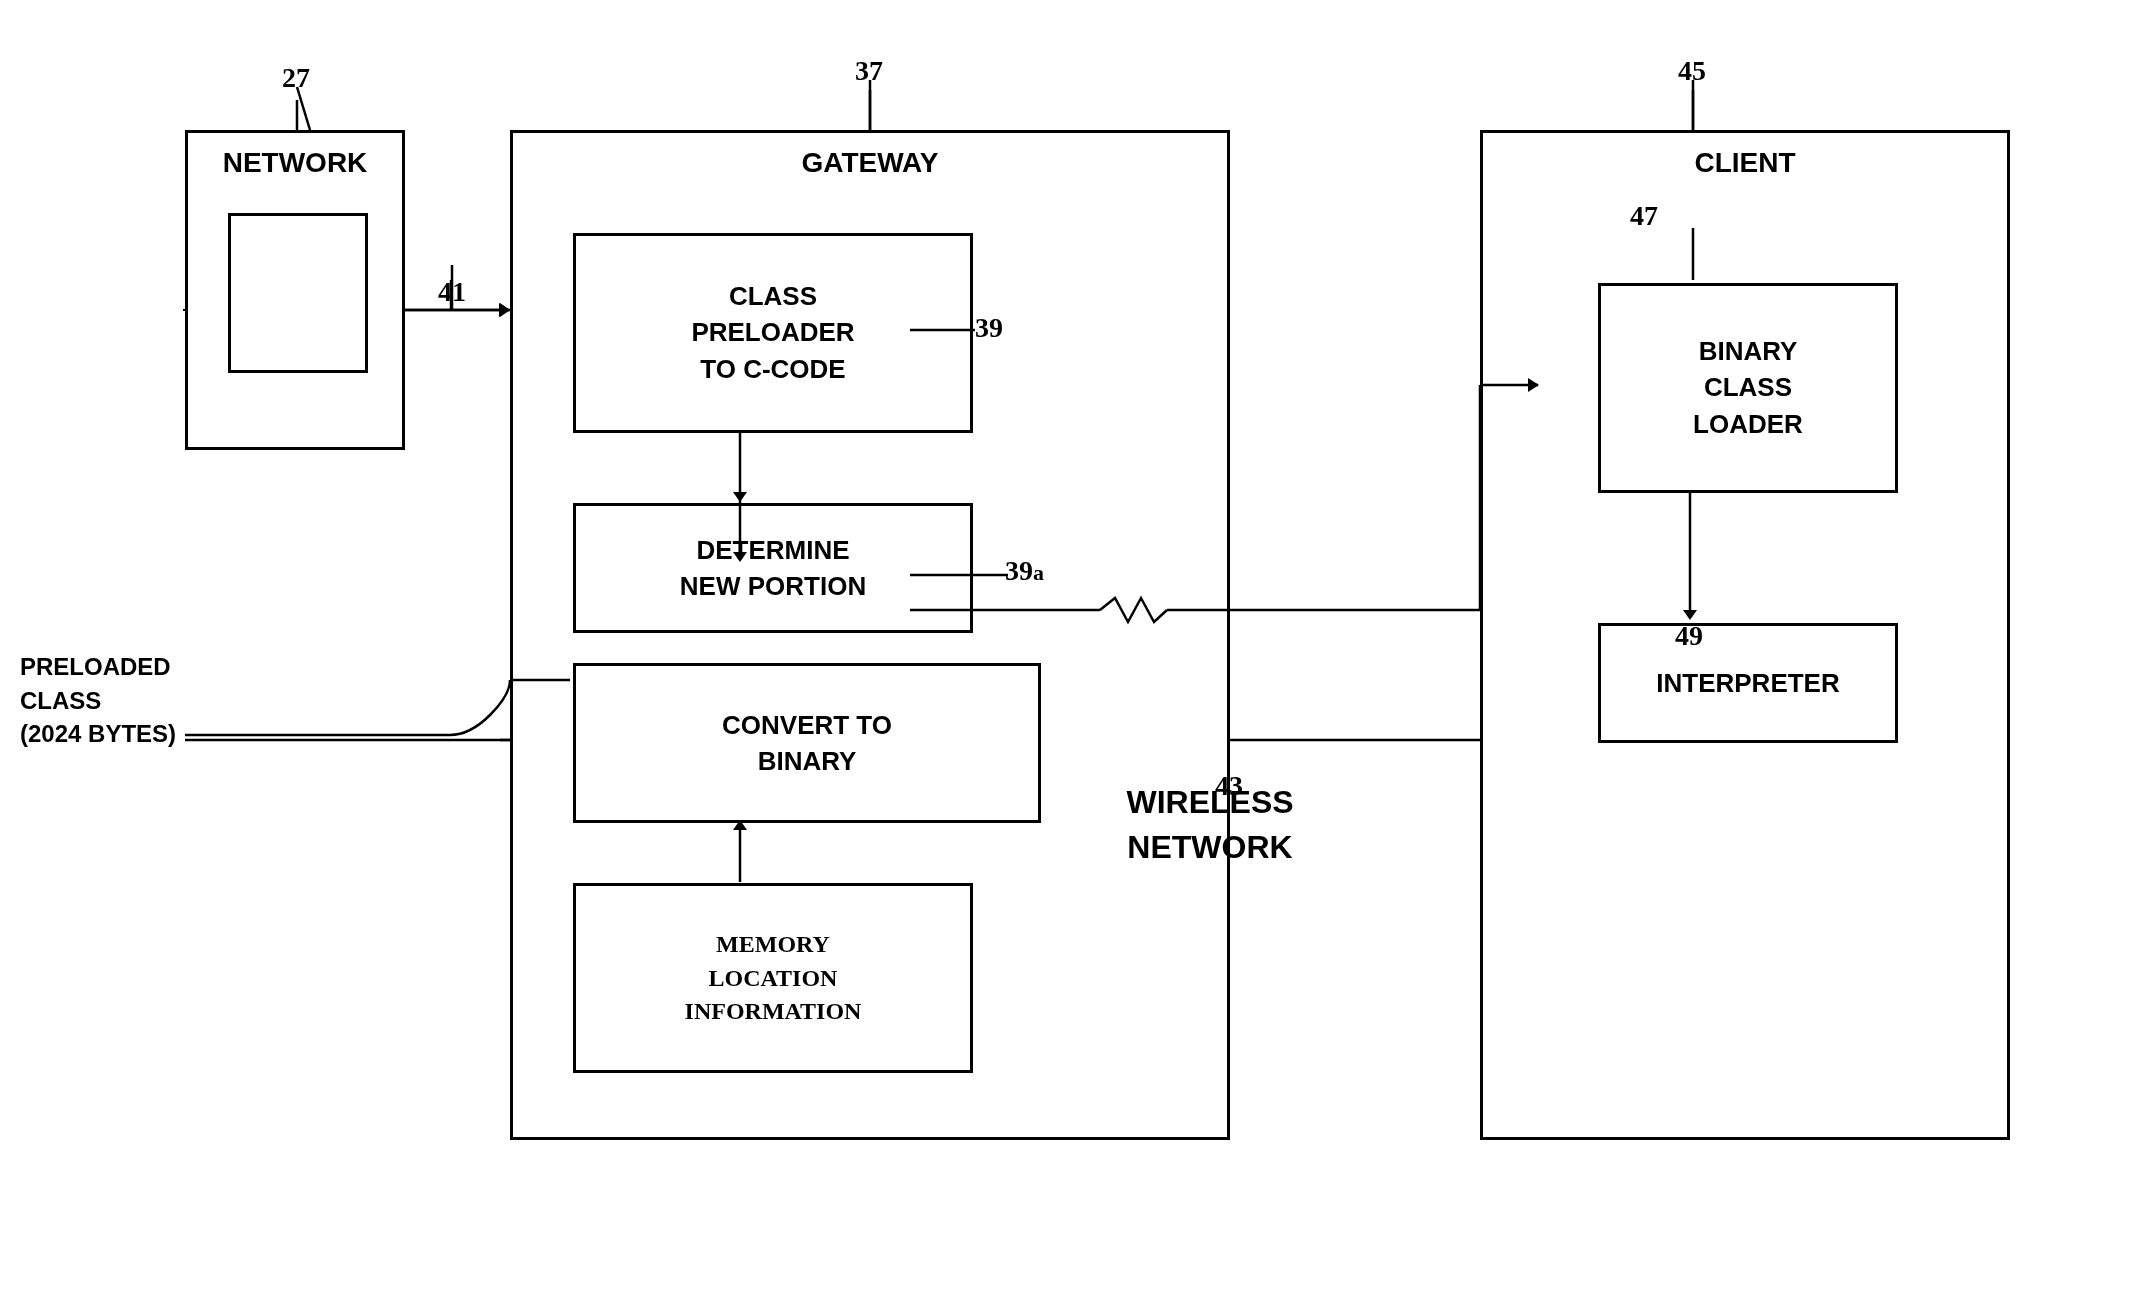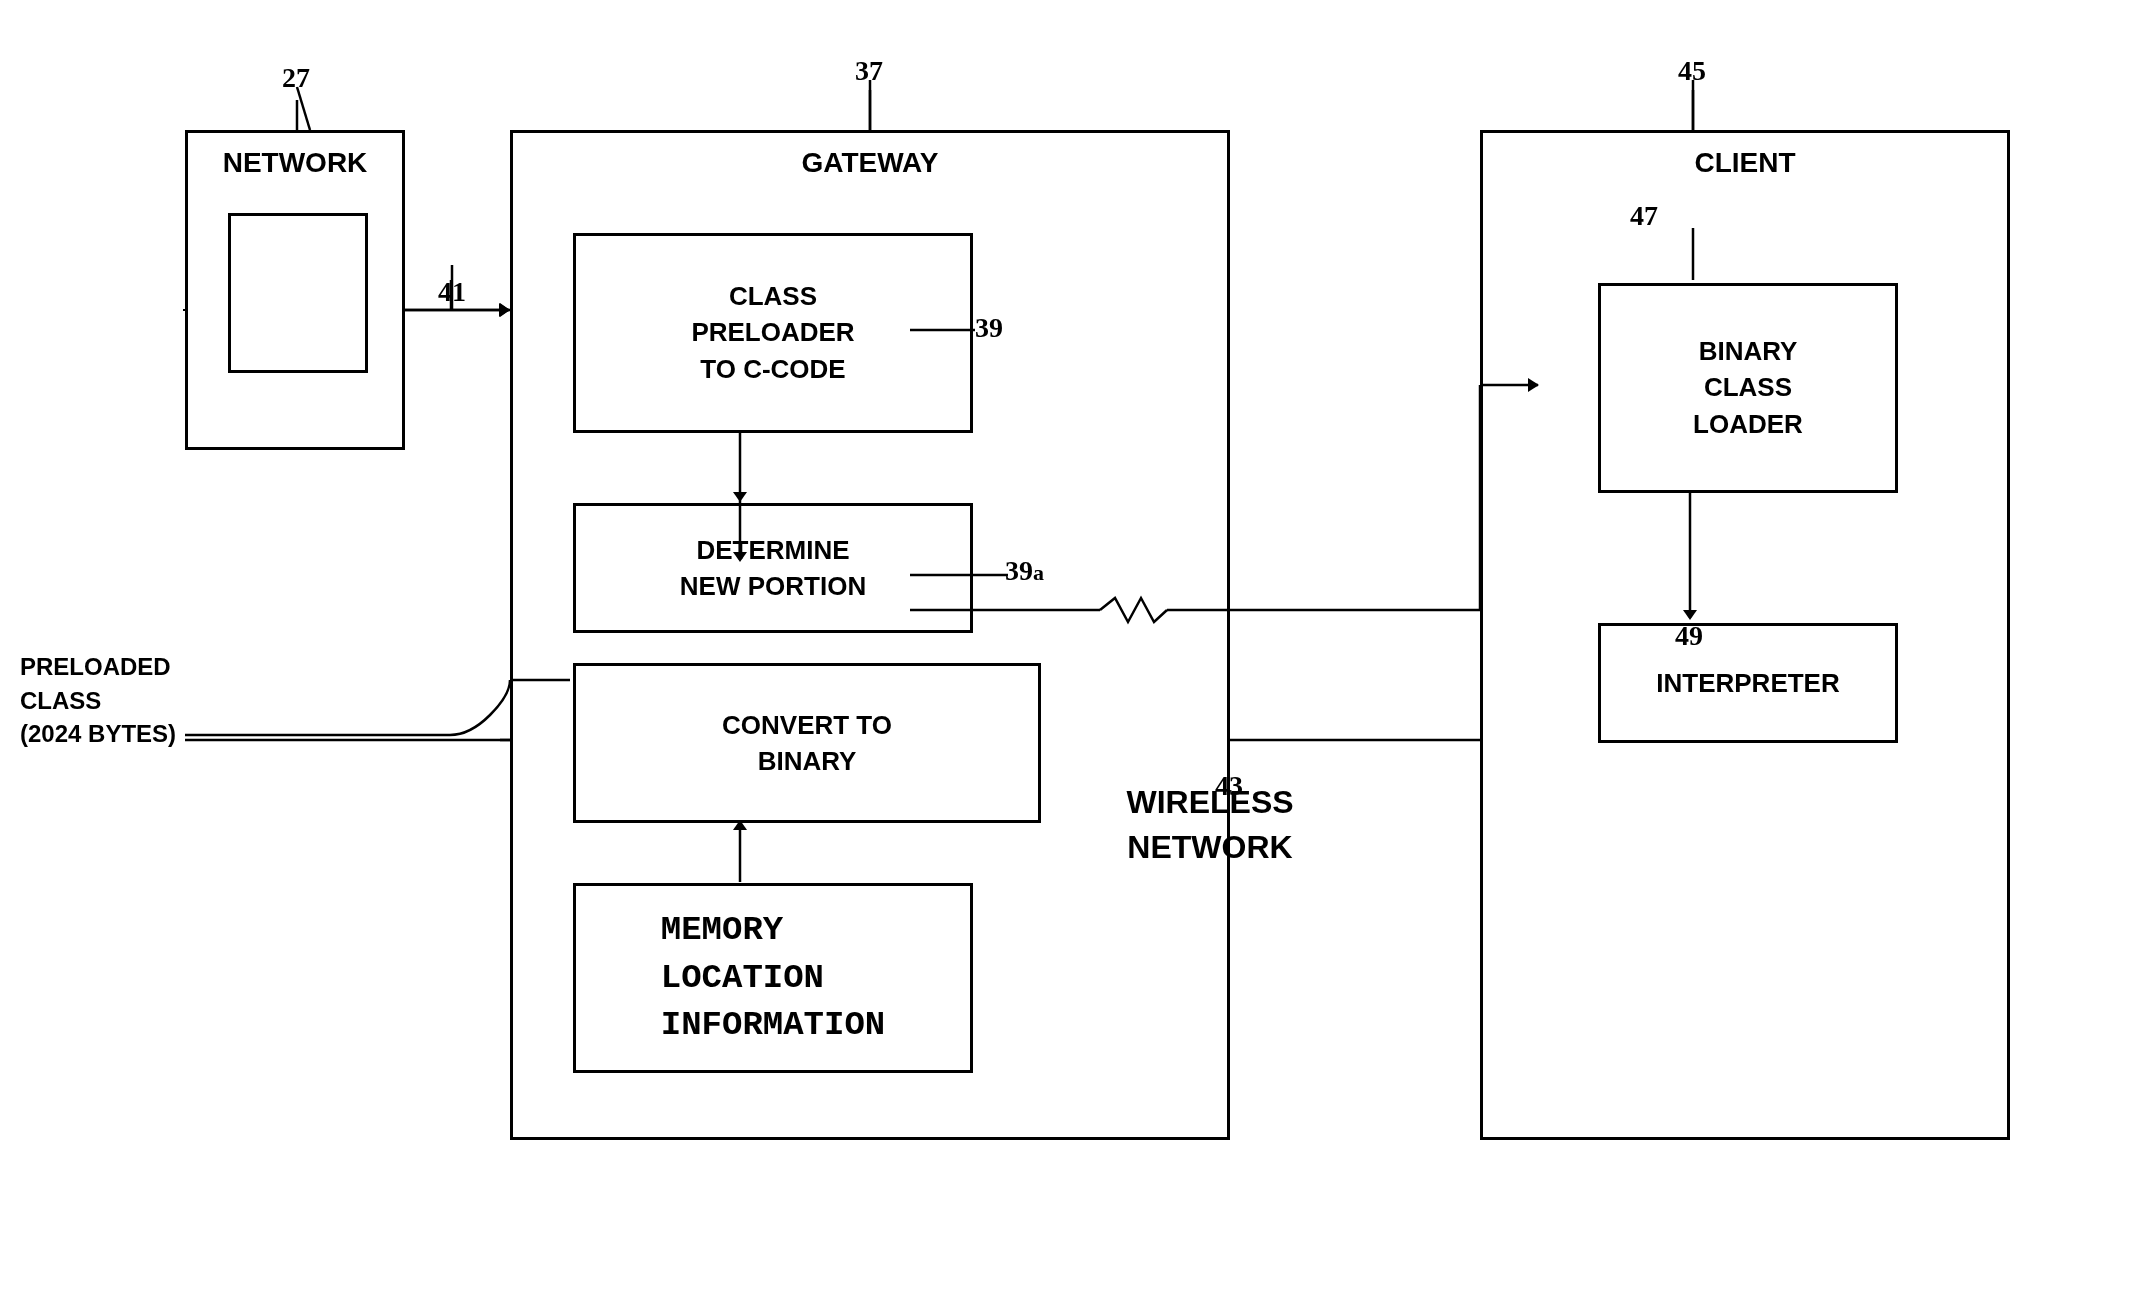--- a/index.html
+++ b/index.html
@@ -127,21 +127,21 @@
 
     <div class="box" style="left:60px; top:370px; width:400px; height:130px;">
       <div style="position:absolute; top:50%; left:50%; transform:translate(-50%,-50%); font-size:26px; font-weight:bold; font-family:Arial,sans-serif; text-align:center; line-height:1.4;">DETERMINE<br>NEW PORTION</div>
     </div>
 
     <div class="box" style="left:60px; top:530px; width:468px; height:160px;">
       <div style="position:absolute; top:50%; left:50%; transform:translate(-50%,-50%); font-size:26px; font-weight:bold; font-family:Arial,sans-serif; text-align:center; line-height:1.4;">CONVERT TO<br>BINARY</div>
     </div>
 
     <div class="box" style="left:60px; top:750px; width:400px; height:190px;">
-      <div style="position:absolute; top:50%; left:50%; transform:translate(-50%,-50%); font-size:34px; font-weight:bold; font-family:Liberation Mono, monospace; line-height:1.4;">MEMORY<br>LOCATION<br>INFORMATION</div>
+      <div style="position:absolute; top:50%; left:50%; transform:translate(-50%,-50%); font-size:24px; font-weight:bold; font-family:Liberation Serif, serif; text-align:center; line-height:1.4;">MEMORY<br>LOCATION<br>INFORMATION</div>
     </div>
   </div>
 
   <div class="box" style="left:1480px; top:130px; width:530px; height:1010px;">
     <div class="box-title" style="top:12px; font-size:28px;">CLIENT</div>
 
     <div class="box" style="left:115px; top:150px; width:300px; height:210px;">
       <div style="position:absolute; top:50%; left:50%; transform:translate(-50%,-50%); font-size:26px; font-weight:bold; font-family:Arial,sans-serif; text-align:center; line-height:1.4;">BINARY<br>CLASS<br>LOADER</div>
     </div>
 

